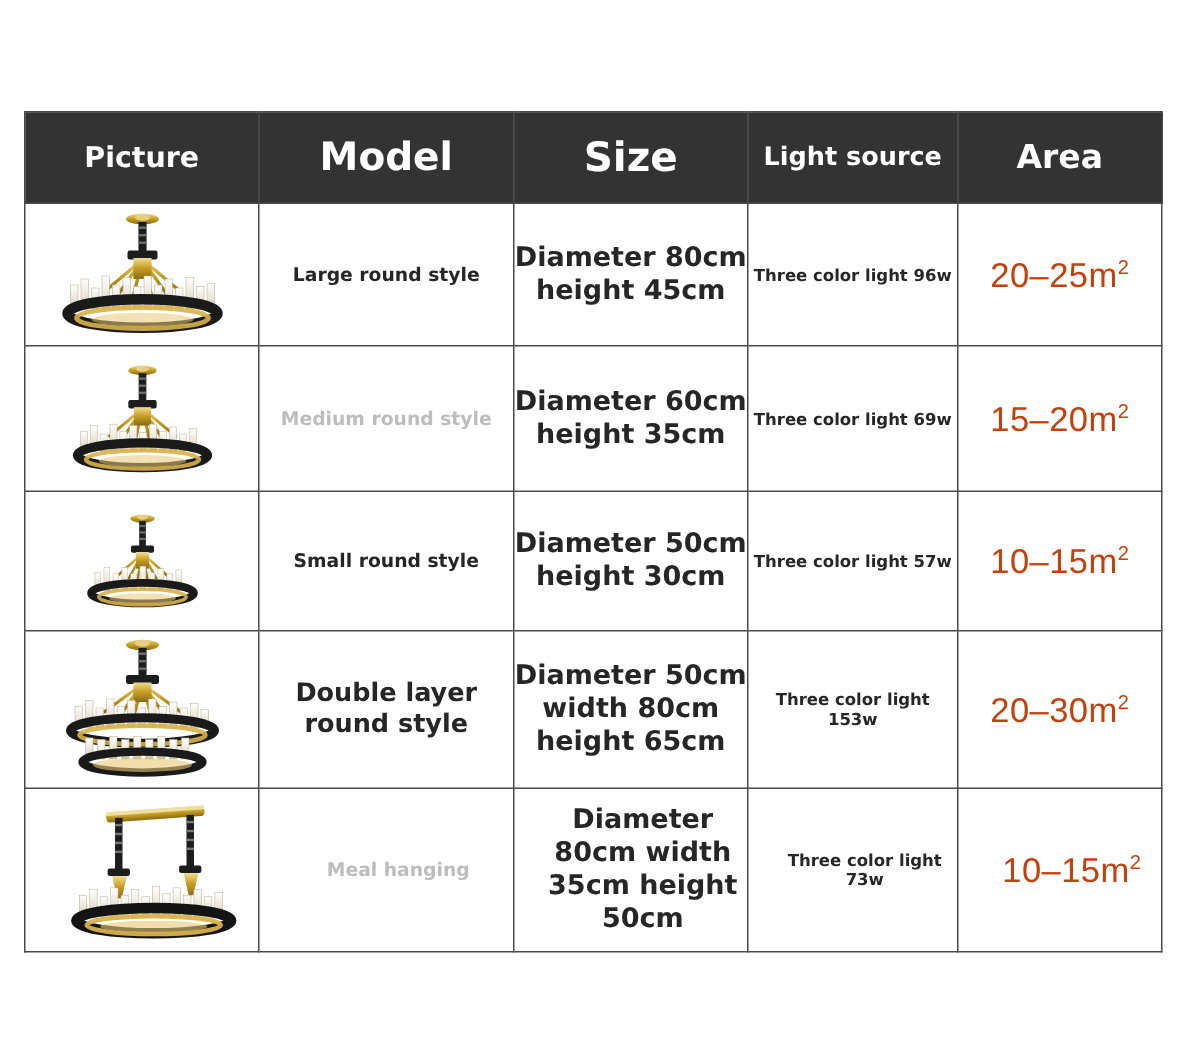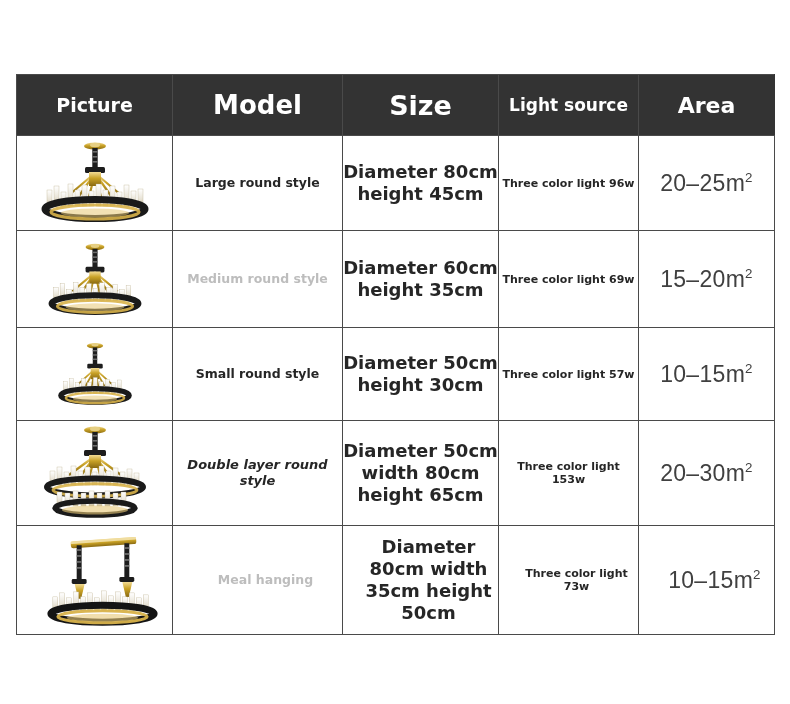--- a/index.html
+++ b/index.html
@@ -90,21 +90,21 @@
 
   .cell-model {
     font-family: "DejaVu Sans", sans-serif;
     font-weight: 700;
     font-size: 12.5px;
     line-height: 1.25;
     color: #262626;
     padding: 4px 10px;
   }
   .cell-model.muted { color: #bdbdbd; }
-  .cell-model.small { font-size: 13px; font-style: italic; }
+  .cell-model.small { font-size: 17px; }
 
   .cell-size {
     font-family: "DejaVu Sans", sans-serif;
     font-weight: 700;
     font-size: 18px;
     line-height: 1.22;
     color: #262626;
     padding: 4px 6px;
   }
 
@@ -113,21 +113,21 @@
     font-weight: 700;
     font-size: 11px;
     color: #262626;
     padding: 4px 6px;
   }
 
   .cell-area {
     font-family: "Liberation Sans", sans-serif;
     font-weight: 300;
     font-size: 23px;
-    color: #404040;
+    color: #c2410c;
     padding: 4px 6px;
     letter-spacing: 0.3px;
   }
   .cell-area sup {
     font-size: 0.58em;
     vertical-align: super;
     line-height: 0;
   }
 
   

